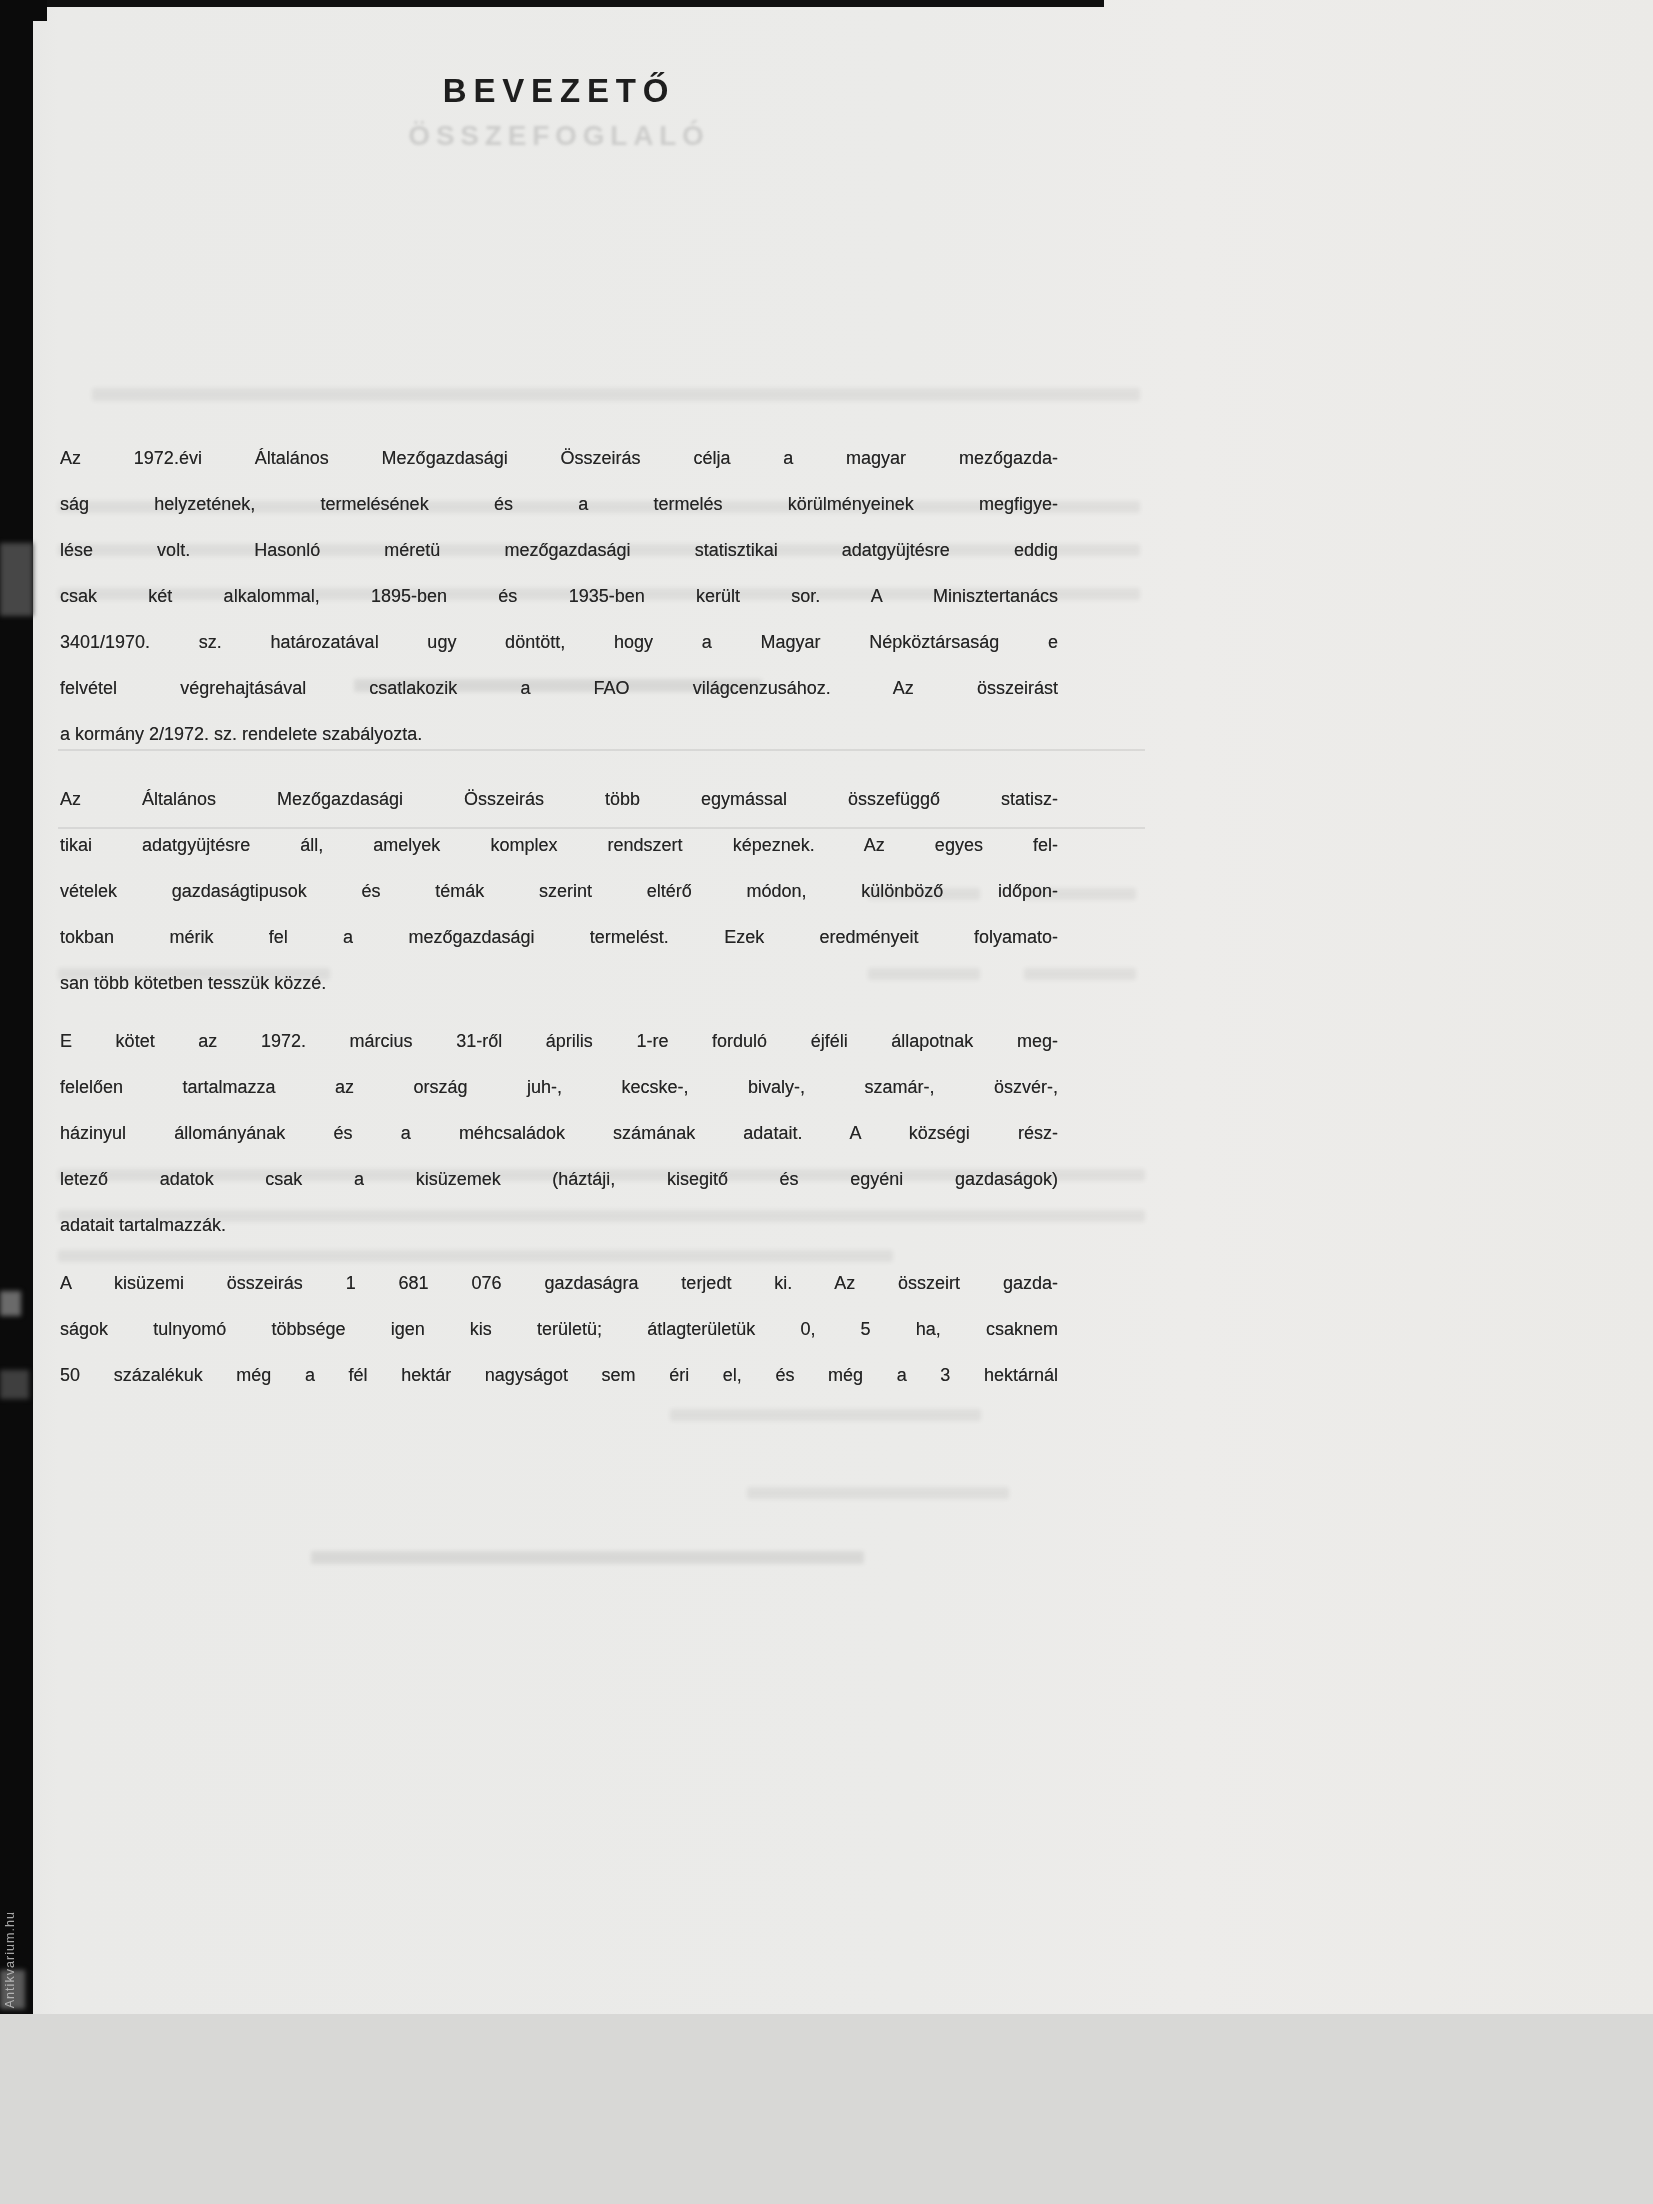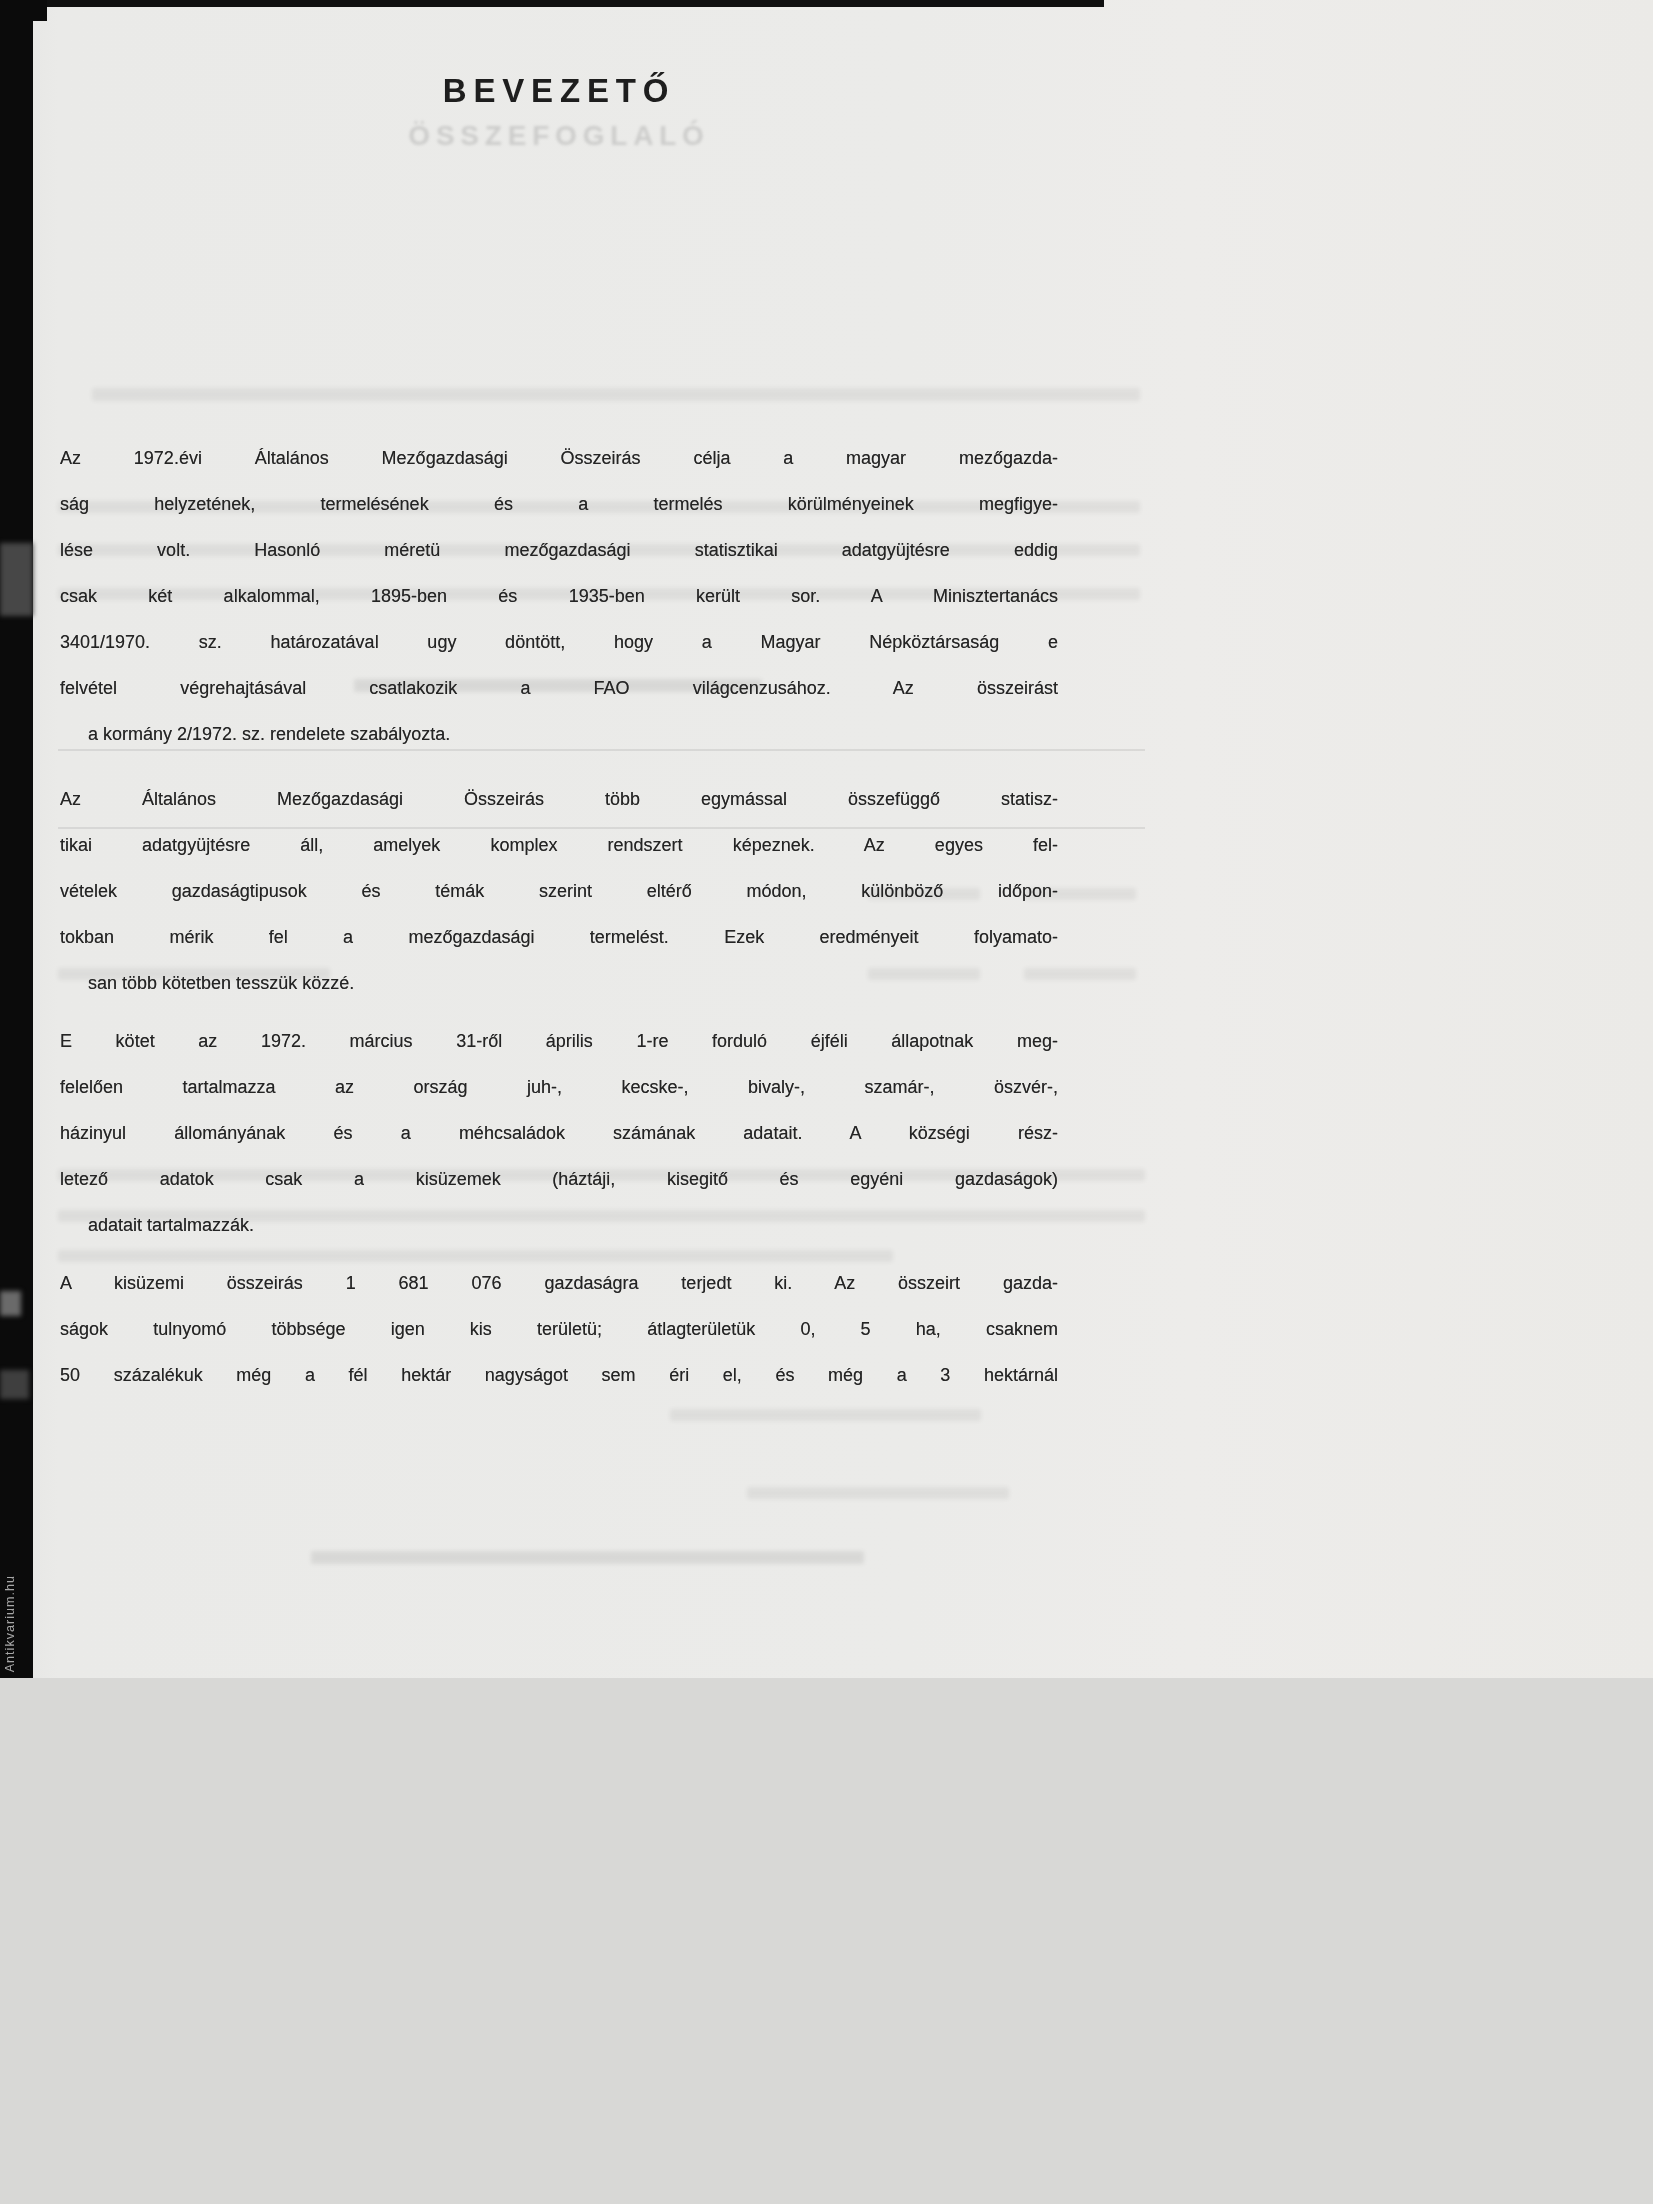--- a/index.html
+++ b/index.html
@@ -1,19 +1,19 @@
 <!DOCTYPE html>
 <html><head>
 <meta charset="utf-8">
 <style>
   * { margin:0; padding:0; box-sizing:border-box; }
   html,body { background:#d8d8d6; }
   .page {
     position:relative;
-    width:1654px; height:1678px;
+    width:1654px; height:2014px;
     overflow:hidden;
     background:linear-gradient(90deg,#e5e5e3 0px,#eaeae8 58px,#ebebe9 55%,#edecea 72%,#ebeae7 100%);
   }
   
   .edge-left { position:absolute; left:0; top:0; width:33px; height:2205px; background:#0b0b0b; z-index:6; }
   .edge-left .patch { position:absolute; filter:blur(2.9px); }
   .edge-top { position:absolute; left:0; top:0; width:1104px; height:6.8px; background:#101010; z-index:6; }
   .edge-corner { position:absolute; left:0; top:0; width:47px; height:21.3px; background:#0b0b0b; z-index:6; }
 
   
@@ -37,21 +37,21 @@
     position:absolute; left:60px; top:435px; width:998px;
     color:#242424;
     font-family:Liberation Sans, sans-serif;
     font-size:18px; line-height:46px;
     text-shadow:0 0 0.4px rgba(35,35,35,.55);
     z-index:3;
   }
   .para { margin:0 0 11.6px 0; }
   .para:first-child { margin-bottom:19.4px; }
   .ln { text-align:justify; text-align-last:justify; }
-  .ln.last { text-align-last:left;margin-left:28px; }
+  .ln.last { text-align-last:left; }
 
   
   .smudge { position:absolute; background:#4a4a4a; opacity:.08; filter:blur(2.1px); border-radius:1.9px; z-index:1; }
   .smudge.rule { opacity:.11; filter:blur(0.6px); height:1.9px; border-radius:0; }
   .smudge.dark { opacity:.11; }
 
   
   .watermark {
     position:absolute; left:2.9px; bottom:5.8px;
     writing-mode:vertical-rl; transform:rotate(180deg);

